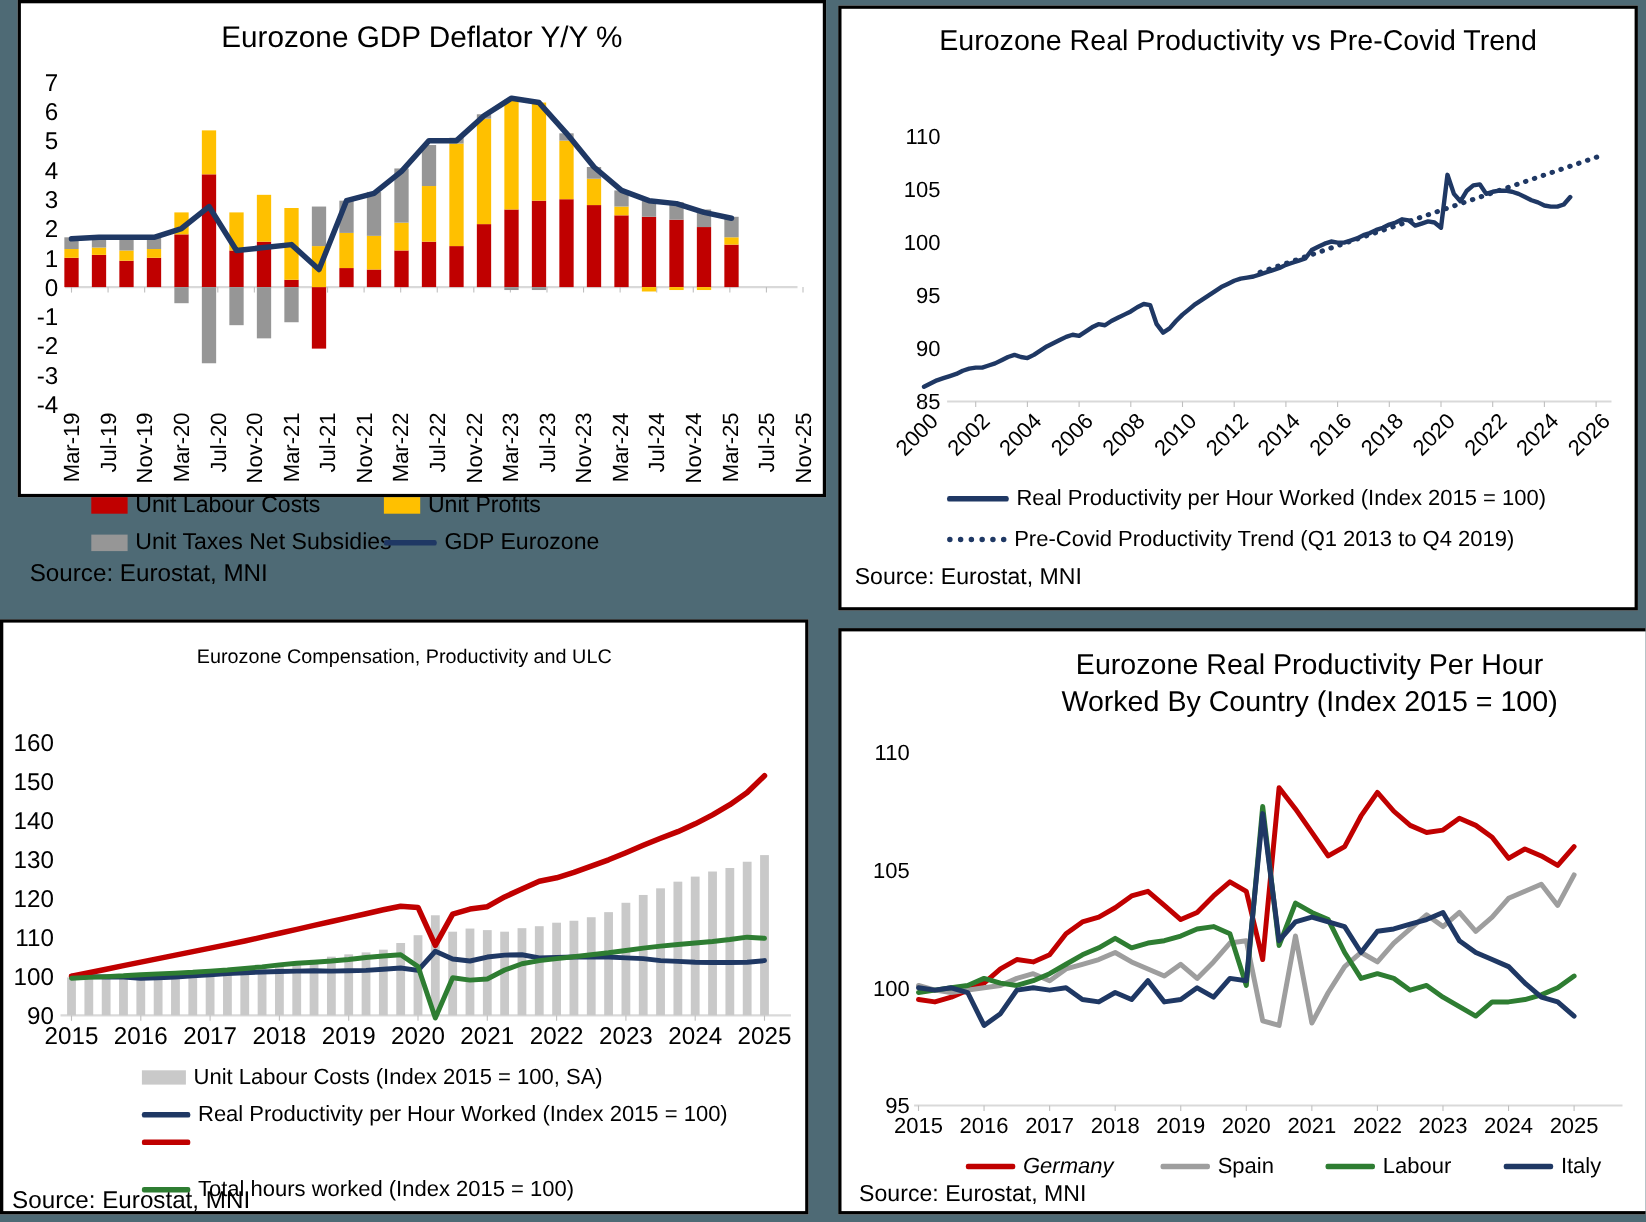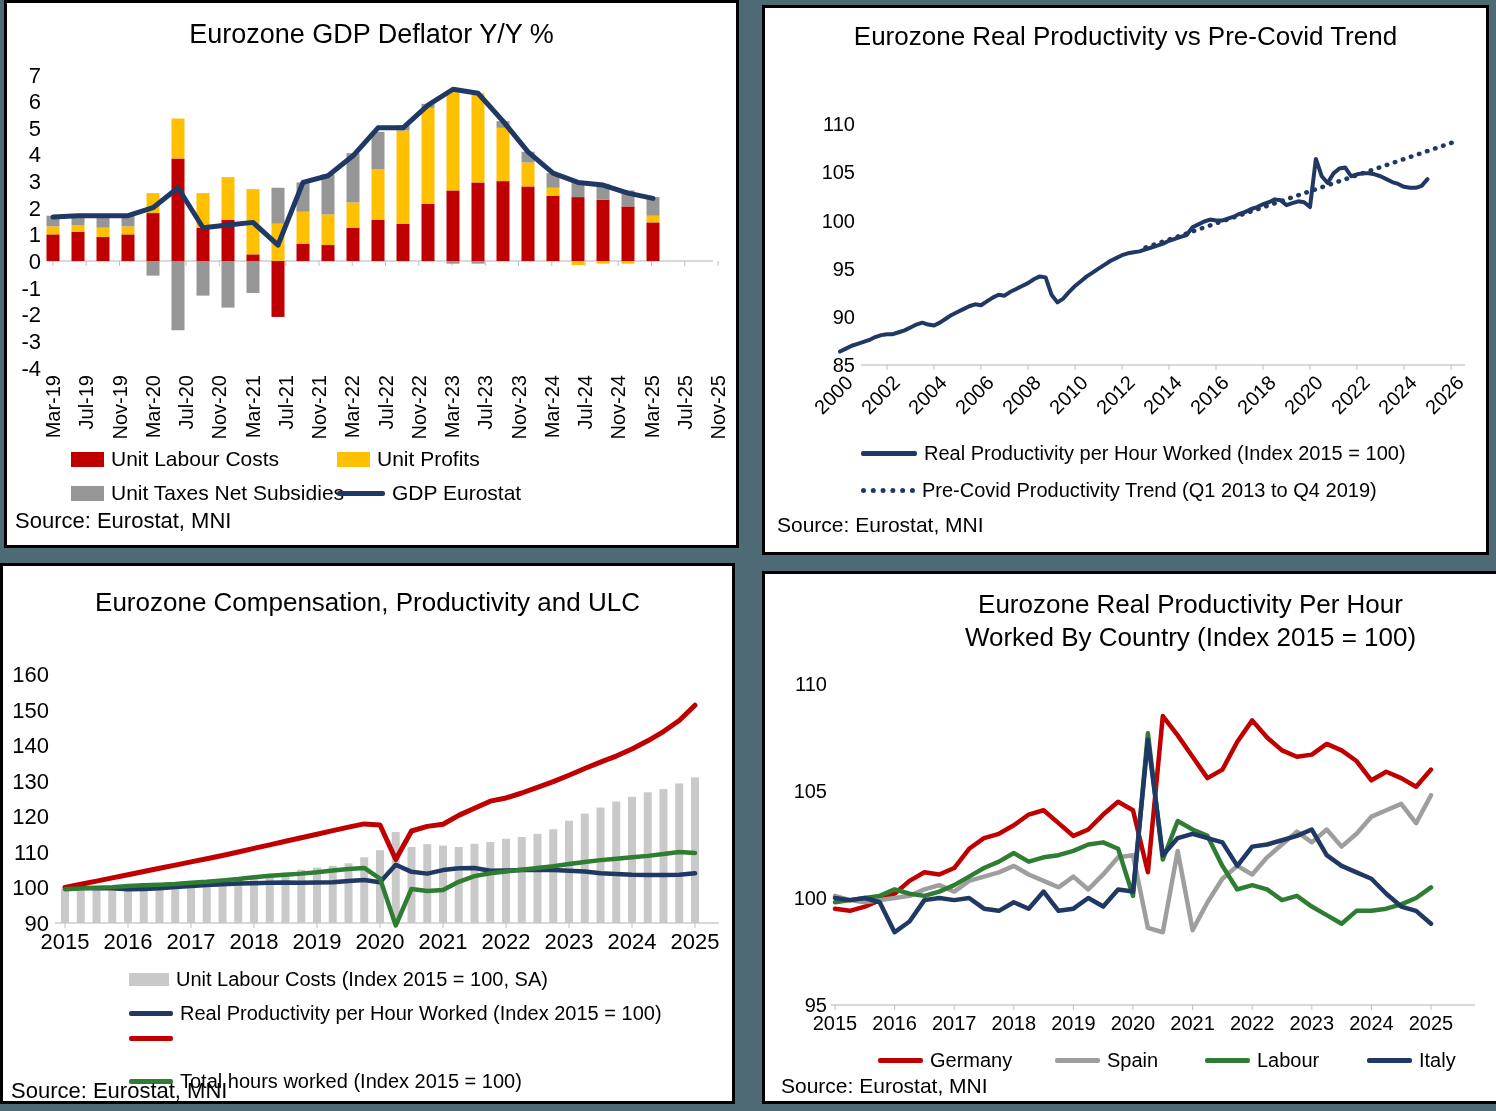--- a/index.html
+++ b/index.html
@@ -1,27 +1,27 @@
 <!DOCTYPE html>
 <html><head>
 <meta charset="utf-8">
 <style>
   html,body{margin:0;padding:0;}
   body{width:1496px;height:1111px;position:relative;background:#4E6A75;
        font-family:"Liberation Sans",sans-serif;overflow:hidden;}
   .panel{position:absolute;background:#ffffff;border:3px solid #000;box-sizing:border-box;}
-  #p1{left:4px;top:0;width:735px;height:548px;}
+  #p1{left:16px;top:0;width:735px;height:452px;}
   #p2{left:762px;top:5px;width:727px;height:550px;}
   #p3{left:0;top:563px;width:735px;height:541px;}
   #p4{left:762px;top:571px;width:857px;height:533px;}
   h2.title{position:absolute;left:0;right:0;margin:0 auto;text-align:center;
            font-weight:400;color:#000;letter-spacing:0;}
   #t1{top:16px;font-size:27px;}
   #t2{top:12px;font-size:26px;max-width:560px;line-height:1.25;}
-  #t3{top:20px;font-size:26px;max-width:600px;line-height:1.25;}
+  #t3{top:20px;font-size:18px;max-width:600px;line-height:1.25;}
   #t4{top:14px;font-size:26px;max-width:520px;line-height:1.25;}
   svg{position:absolute;left:0;overflow:visible;}
   svg text{font-family:"Liberation Sans",sans-serif;}
   .legend-item{position:absolute;display:flex;align-items:center;gap:7px;white-space:nowrap;color:#000;}
   .sw{display:inline-block;flex:none;}
   .sw-bar{width:33px;height:15px;}
   .sw-bar-sm{width:40px;height:13px;}
   .sw-line{width:48px;height:5px;border-radius:2px;}
   .sw-dot{width:54px;height:0;border-top:5px dotted #1F3864;background:none!important;}
   .lg1{font-size:21px;} .lg2{font-size:20px;} .lg3{font-size:20px;} .lg4{font-size:20px;}
@@ -173,21 +173,21 @@
     <div class="legend-item lg1" style="left:330px;top:444px;">
       <span class="sw sw-bar" style="background: rgb(255, 192, 0);"></span>
       <span>Unit Profits</span>
     </div>
     <div class="legend-item lg1" style="left:64px;top:478px;">
       <span class="sw sw-bar" style="background: rgb(150, 150, 150);"></span>
       <span>Unit Taxes Net Subsidies</span>
     </div>
     <div class="legend-item lg1" style="left:330px;top:478px;">
       <span class="sw sw-line" style="background: rgb(31, 56, 100);"></span>
-      <span>GDP Eurostat</span>
+      <span>GDP Eurozone</span>
     </div>
   </div>
   <div class="source" style="left:8px;top:505px;font-size:22px;">Source: Eurostat, MNI</div>
 </section>
 
 <section class="panel" id="p2">
   <h2 class="title" id="t2">Eurozone Real Productivity vs Pre-Covid Trend</h2>
   <svg id="c2" style="top:70px;" width="721" height="390" viewBox="0 0 721 390">
       <text x="90" y="53.24999999999997" text-anchor="end" font-size="20" fill="#000">110</text>
       <text x="90" y="101.39999999999998" text-anchor="end" font-size="20" fill="#000">105</text>
@@ -368,21 +368,21 @@
       <text x="248.8" y="366" text-anchor="middle" font-size="20" fill="#000">2018</text>
       <text x="308.4" y="366" text-anchor="middle" font-size="20" fill="#000">2019</text>
       <text x="368" y="366" text-anchor="middle" font-size="20" fill="#000">2020</text>
       <text x="427.6" y="366" text-anchor="middle" font-size="20" fill="#000">2021</text>
       <text x="487.2" y="366" text-anchor="middle" font-size="20" fill="#000">2022</text>
       <text x="546.8" y="366" text-anchor="middle" font-size="20" fill="#000">2023</text>
       <text x="606.4" y="366" text-anchor="middle" font-size="20" fill="#000">2024</text>
       <text x="666" y="366" text-anchor="middle" font-size="20" fill="#000">2025</text>
     </svg>
   <div>
-    <div class="legend-item lg4" style="left:113px;top:475px;">
+    <div class="legend-item lg4" style="left:113px;top:475px;font-style:italic;">
       <span class="sw sw-line" style="width: 45px; background: rgb(192, 0, 0);"></span>
       <span>Germany</span>
     </div>
     <div class="legend-item lg4" style="left:290px;top:475px;">
       <span class="sw sw-line" style="width: 45px; background: rgb(158, 158, 158);"></span>
       <span>Spain</span>
     </div>
     <div class="legend-item lg4" style="left:440px;top:475px;">
       <span class="sw sw-line" style="width: 45px; background: rgb(46, 125, 50);"></span>
       <span>Labour</span>

